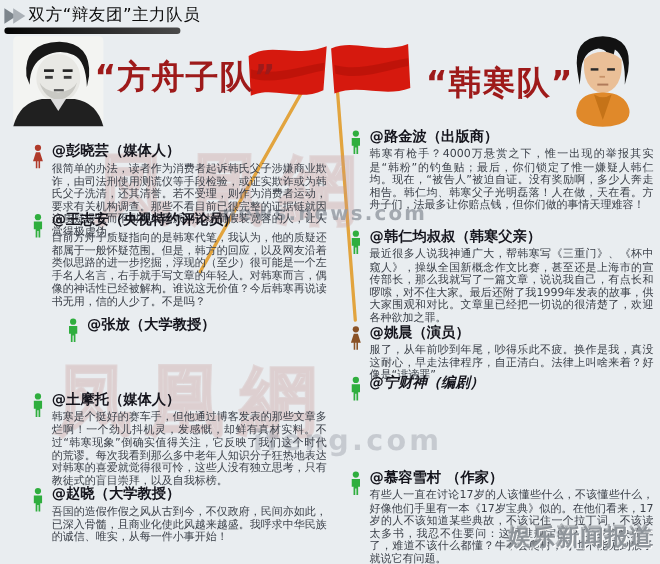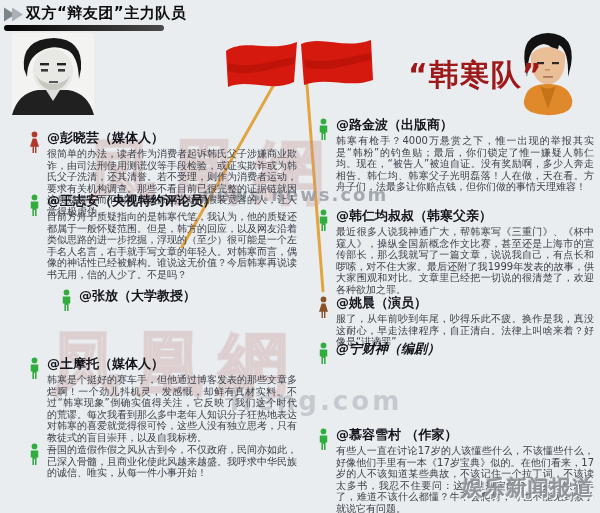--- a/index.html
+++ b/index.html
@@ -1,32 +1,32 @@
 <!DOCTYPE html>
 <html><head>
 <meta charset="utf-8">
 <style>
   html,body{margin:0;padding:0;background:#fff;}
   .page{position:relative;width:600px;height:513px;background:#e9edf0;overflow:hidden;
         font-family:"DejaVu Sans","Liberation Sans",sans-serif;}
 
   
   .chevron{position:absolute;left:3px;top:6px;}
-  .hdr-title{position:absolute;left:26px;top:4px;font-size:15px;font-weight:bold;color:#0b0b0b;letter-spacing:.5px;white-space:nowrap;}
+  .hdr-title{position:absolute;left:26px;top:4px;font-size:15px;font-weight:normal;color:#0b0b0b;letter-spacing:.5px;white-space:nowrap;}
   .hdr-bar{position:absolute;left:4px;top:25px;width:160px;height:6px;border-radius:3px;
            background:linear-gradient(90deg,#040404,#4a4a4a);}
 
   
   .portrait{position:absolute;}
   .p-fang{left:10px;top:31px;}
   .p-han{left:516px;top:29px;}
   .flags{position:absolute;left:170px;top:33px;pointer-events:none;}
   .team-title{position:absolute;font-weight:bold;color:#9e1a1a;font-size:30px;letter-spacing:1px;white-space:nowrap;}
   .tt-left{left:86px;top:50px;}
-  .tt-right{left:408px;top:55px;}
+  .tt-right{left:387px;top:55px;}
 
   
   .wm-big{position:absolute;font-size:70px;font-weight:bold;letter-spacing:14px;white-space:nowrap;
           color:rgba(205,162,158,0.10);-webkit-text-stroke:2px rgba(198,148,142,0.26);pointer-events:none;z-index:1;}
   .wm1{left:86px;top:126px;}
   .wm2{left:50px;top:318px;}
   .wm-url{position:absolute;font-weight:bold;pointer-events:none;white-space:nowrap;z-index:1;}
   .wm-url1{left:202px;top:184px;font-size:18px;letter-spacing:2px;color:rgba(150,156,164,0.85);}
   .wm-url2{left:230px;top:386px;font-size:26px;letter-spacing:3px;color:rgba(150,156,164,0.42);}
   .src{position:absolute;right:6px;text-align:right;font-weight:bold;white-space:nowrap;z-index:3;}
@@ -97,20 +97,21 @@
     <svg width="220" height="262" viewBox="0 0 220 262">
       <line x1="124" y1="16" x2="12" y2="214" stroke="#e2a43e" stroke-width="3" stroke-linecap="round"></line>
       <line x1="134" y1="14" x2="153" y2="258" stroke="#e2a43e" stroke-width="3" stroke-linecap="round"></line>
       <path d="M56,18 C76,5 98,20 127,9 L124,49 C101,60 79,45 58,54 Z" fill="#d6190e"></path>
       <path d="M58,30 C80,36 100,28 125,24 L124,31 C100,36 80,44 58,38 Z" fill="#a50d05" opacity="0.45"></path>
       <path d="M131,11 C153,2 174,17 201,7 L203,47 C179,56 157,43 134,52 Z" fill="#d6190e"></path>
       <path d="M134,26 C156,32 176,24 201,20 L201,27 C177,32 157,40 135,34 Z" fill="#a50d05" opacity="0.45"></path>
     </svg>
   </span>
 
+  <div class="team-title tt-left">“方舟子队”</div>
   <div class="team-title tt-right">“韩寒队”</div>
 
   <div class="entry e-l e-l1">
     <span class="picto" style="color: rgb(176, 58, 42);">
       <svg width="15" height="23" viewBox="0 0 20 30">
           <circle cx="10" cy="4.2" r="3.8" fill="currentColor"></circle>
           <path d="M7.5,9.5 L12.5,9.5 L16,20.5 L12.6,20.5 L12.6,29 L10.7,29 L10.7,20.5 L9.3,20.5 L9.3,29 L7.4,29 L7.4,20.5 L4,20.5 Z" fill="currentColor"></path>
         </svg>
     </span>
     <h3>@彭晓芸（媒体人）</h3>
@@ -149,20 +150,21 @@
     <p>韩寒是个挺好的赛车手，但他通过博客发表的那些文章多烂啊！一个劲儿抖机灵，发感慨，却鲜有真材实料。不过“韩寒现象”倒确实值得关注，它反映了我们这个时代的荒谬。每次我看到那么多中老年人知识分子狂热地表达对韩寒的喜爱就觉得很可怜，这些人没有独立思考，只有教徒式的盲目崇拜，以及自我标榜。</p>
   </div>
 
   <div class="entry e-l e-l5">
     <span class="picto" style="color: rgb(47, 174, 62);">
       <svg width="15" height="23" viewBox="0 0 20 30">
           <circle cx="10" cy="4.2" r="3.8" fill="currentColor"></circle>
           <path d="M5,9.5 L15,9.5 L15,19 L12.8,19 L12.8,29 L10.7,29 L10.7,21 L9.3,21 L9.3,29 L7.2,29 L7.2,19 L5,19 Z" fill="currentColor"></path>
         </svg>
     </span>
+    <h3>@赵晓（大学教授）</h3>
     <p>吾国的造假作假之风从古到今，不仅政府，民间亦如此，已深入骨髓，且商业化使此风越来越盛。我呼求中华民族的诚信、唯实，从每一件小事开始！</p>
   </div>
 
   <div class="entry e-r e-r1">
     <span class="picto" style="color: rgb(47, 174, 62);">
       <svg width="15" height="23" viewBox="0 0 20 30">
           <circle cx="10" cy="4.2" r="3.8" fill="currentColor"></circle>
           <path d="M5,9.5 L15,9.5 L15,19 L12.8,19 L12.8,29 L10.7,29 L10.7,21 L9.3,21 L9.3,29 L7.2,29 L7.2,19 L5,19 Z" fill="currentColor"></path>
         </svg>
     </span>

